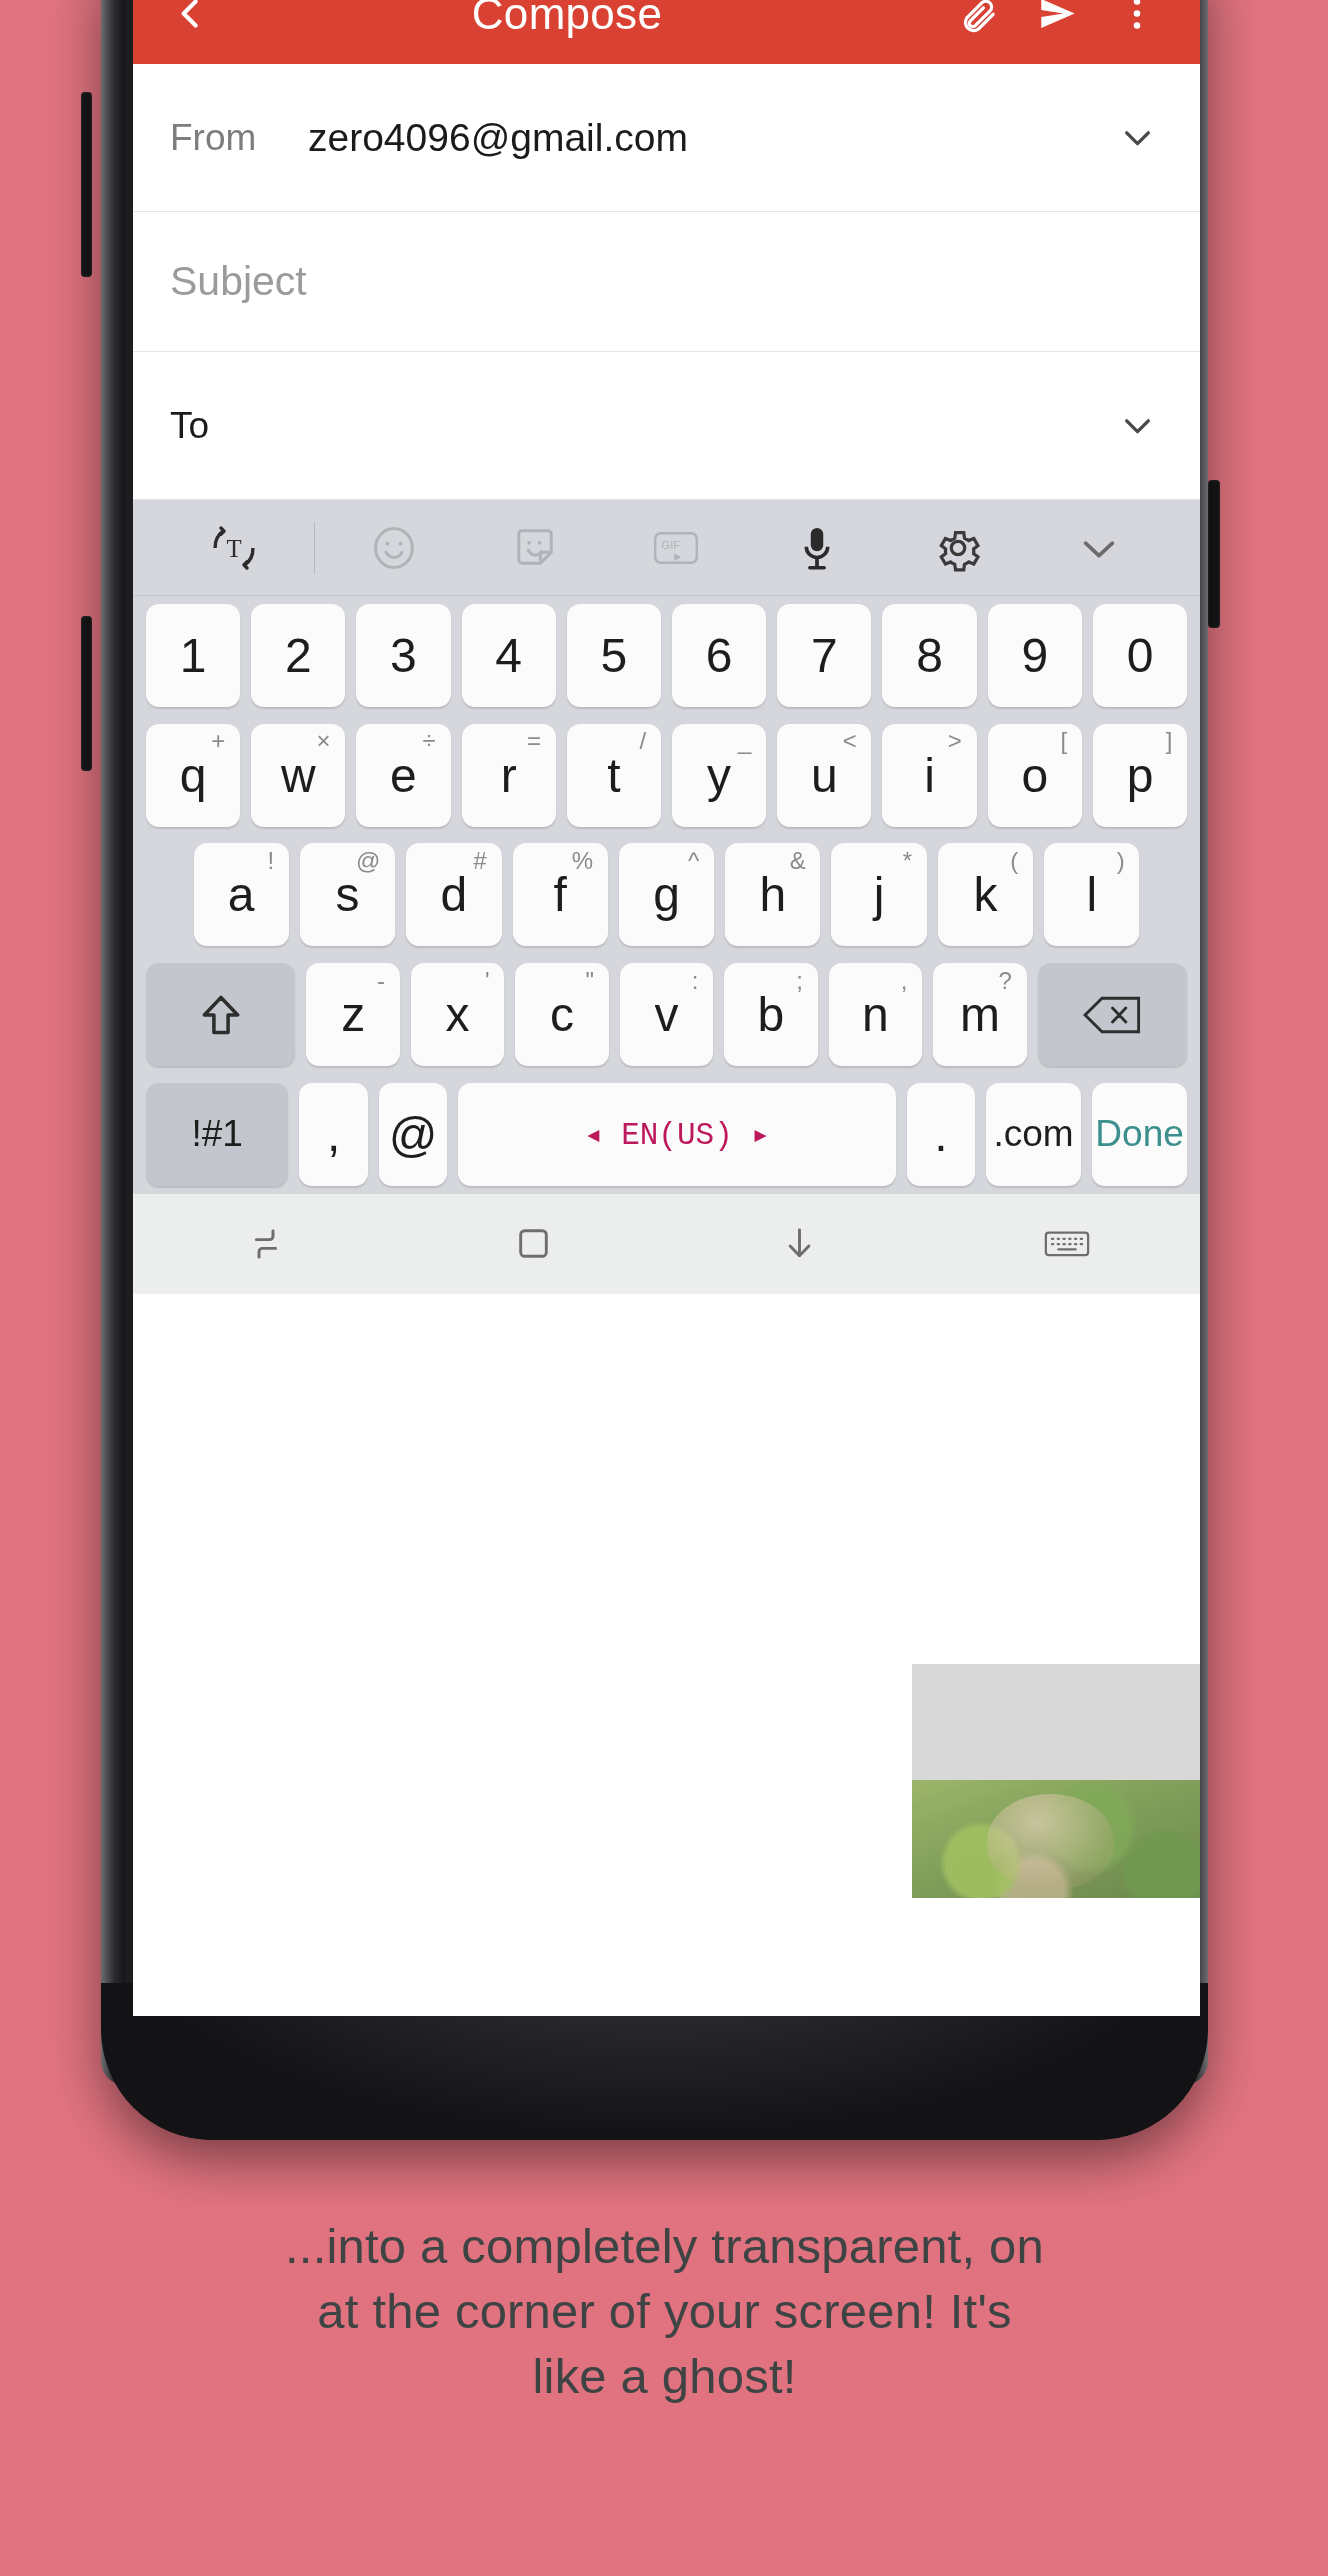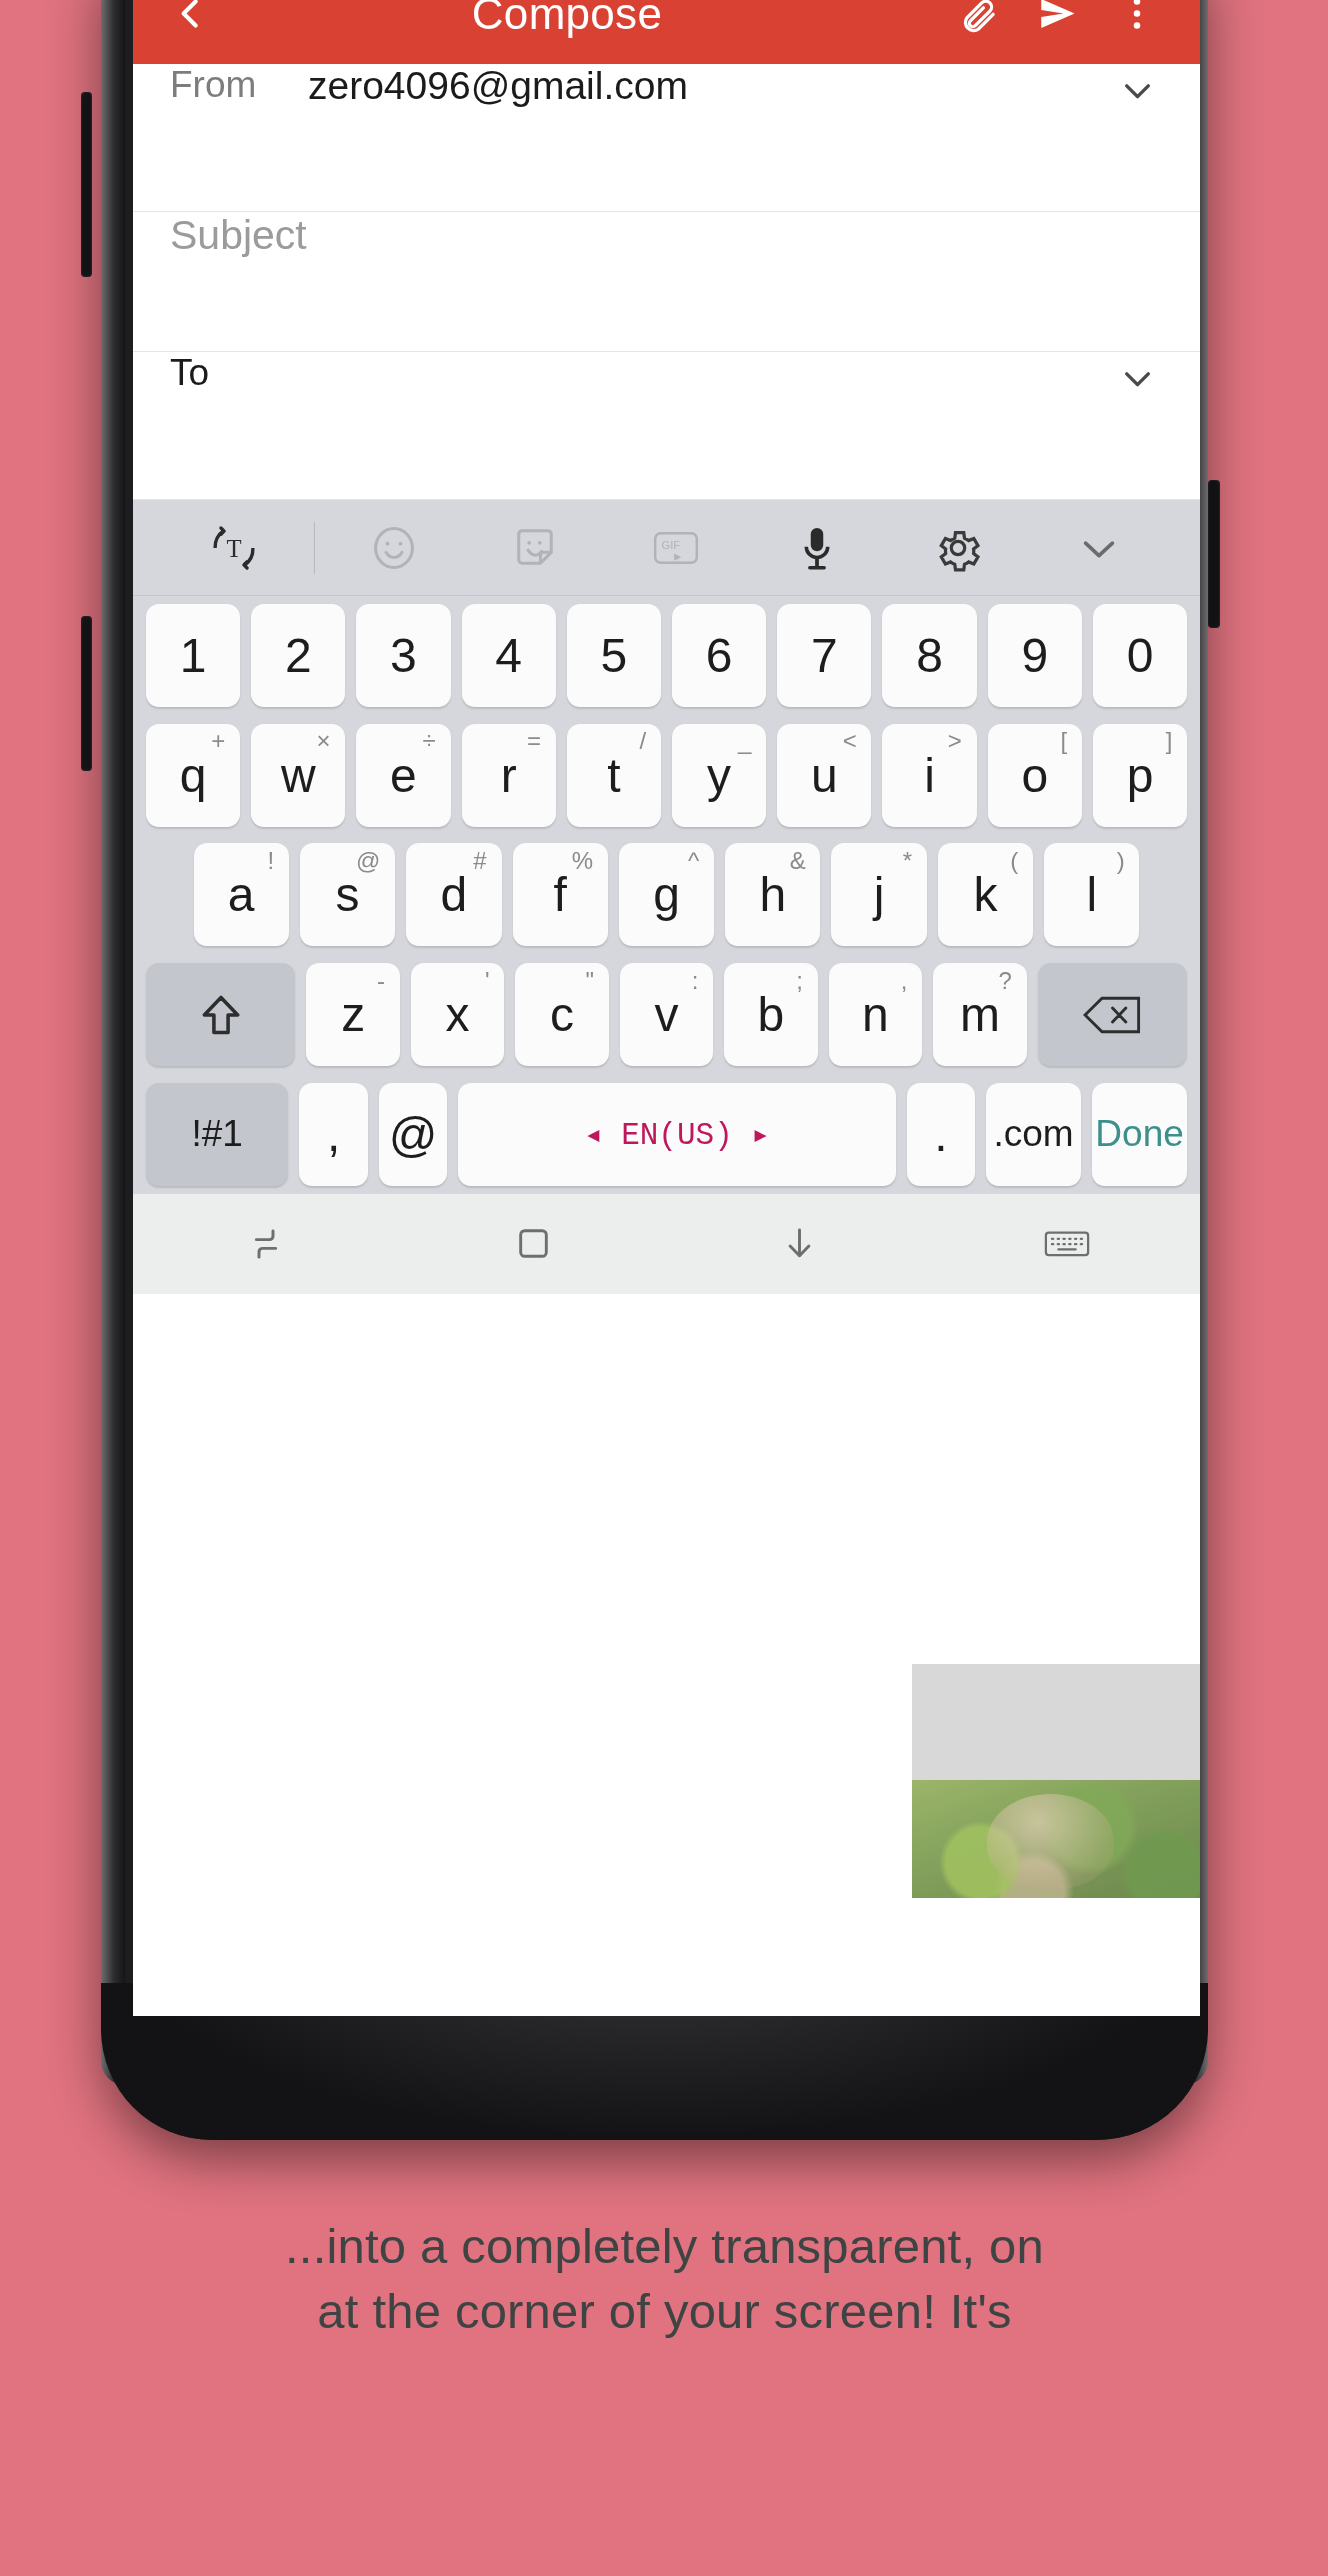--- a/index.html
+++ b/index.html
@@ -68,21 +68,21 @@
     font-size: 44px; font-weight: 500; letter-spacing: 0.3px;
     margin-left: -28px;
   }
   .appbar-action {
     width: 79px; height: 66px; display: flex; align-items: center; justify-content: center;
     color: #fff;
   }
 
   
   .field-row {
-    display: flex; align-items: flex-start;
+    display: flex; align-items: center;
     height: 148px; padding: 0 37px;
     border-bottom: 0.9px solid #e6e6e6;
   }
   .field-label {
     color: #7d7d7d; font-size: 37px; width: 138px; flex: none;
   }
   .field-value { color: #1b1b1b; font-size: 39px; flex: 1; }
   .field-placeholder { color: #9b9b9b; font-size: 41px; flex: 1; }
   .chev {
     width: 52px; height: 52px; flex: none; display: flex;
@@ -500,14 +500,15 @@
 
   <div id="ghost-window">
     <div id="ghost-dim"></div>
     <div id="ghost-photo"></div>
   </div>
 </div>
 
 <div id="caption">
   <div>...into a completely transparent, on</div>
   <div>at the corner of your screen! It's</div>
+  <div>like a ghost!</div>
 </div>
 
 
 </body></html>

